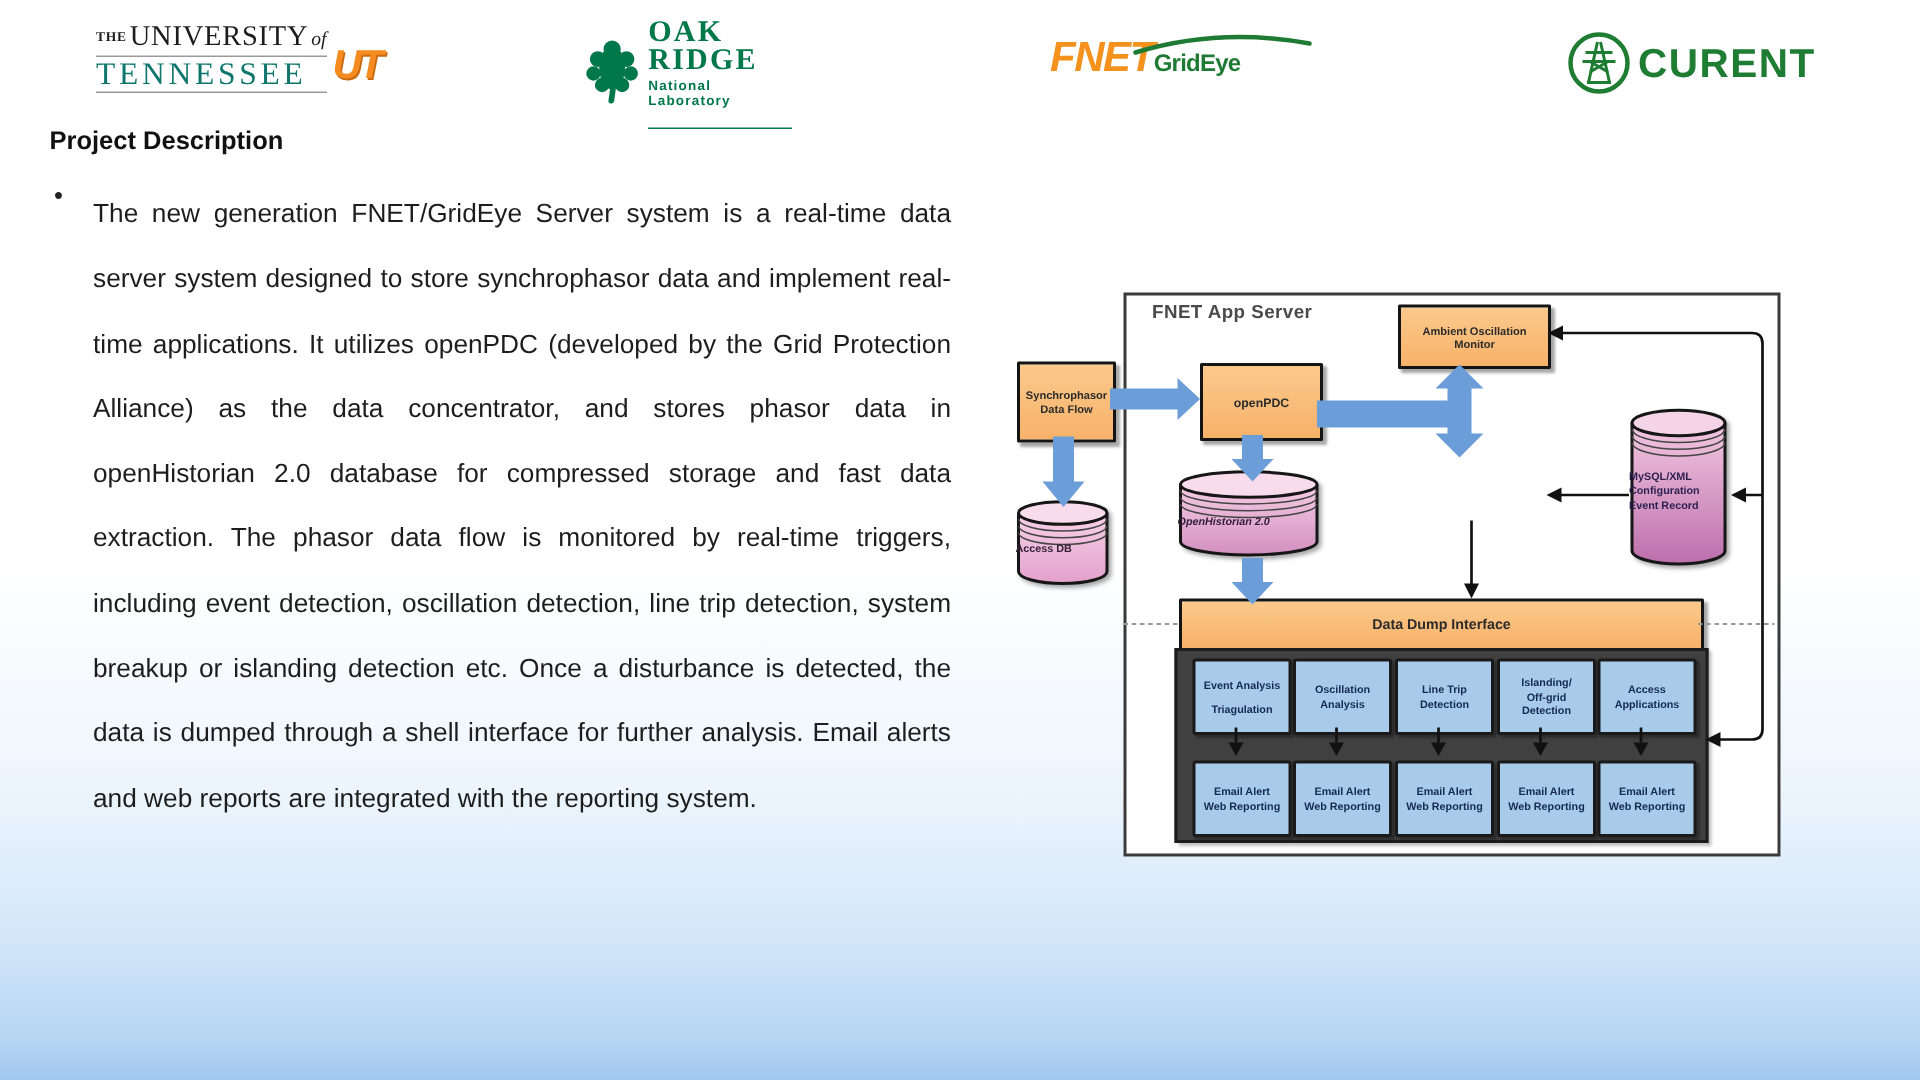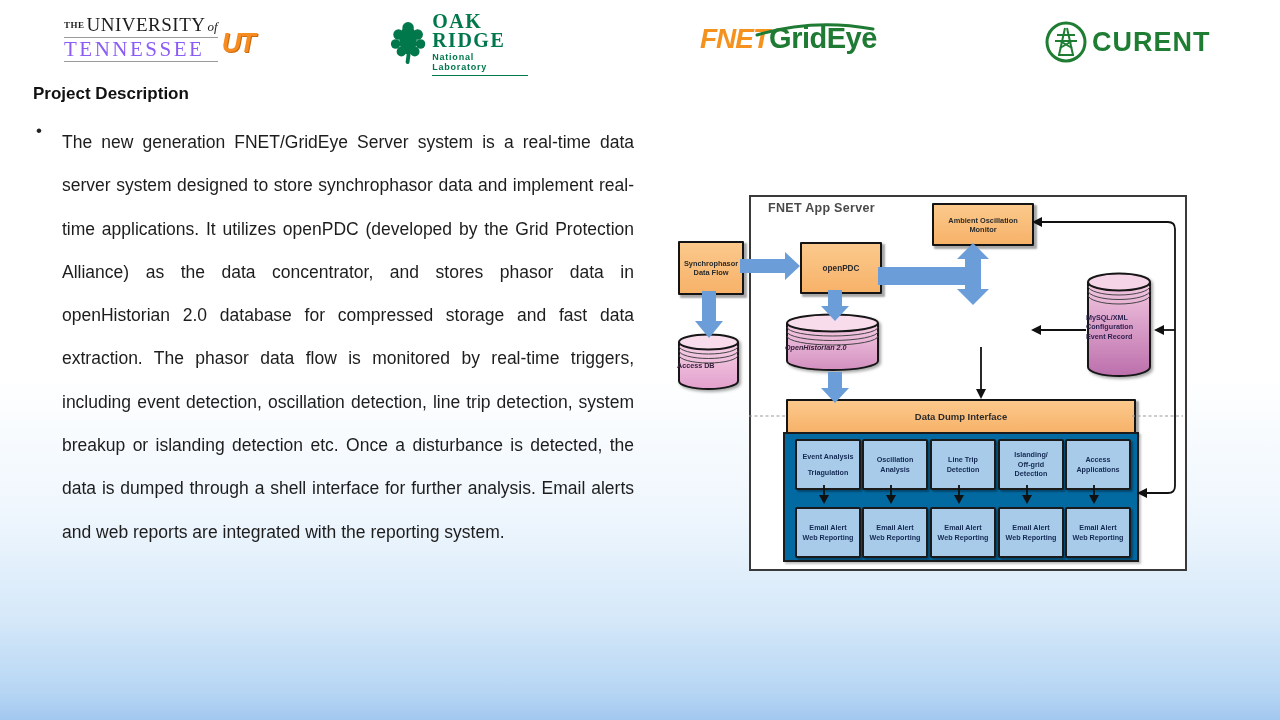--- a/index.html
+++ b/index.html
@@ -9,32 +9,32 @@
     background:linear-gradient(180deg,#ffffff 0%,#ffffff 52%,#eef6fd 72%,#d5e8f9 86%,#b7d6f4 96%,#a2c8ef 100%);
   }
   .abs{position:absolute;}
 
   
   .logo-ut{left:64px;top:14px;width:190px;display:flex;align-items:flex-start;gap:4px;}
   .ut-line1{font-family:"Liberation Serif",serif;color:#1c1c1c;border-bottom:1px solid #9a9a9a;padding-bottom:1px;white-space:nowrap;}
   .ut-the{font-size:9px;letter-spacing:.5px;font-weight:bold;vertical-align:3px;}
   .ut-univ{font-size:19px;letter-spacing:.5px;margin:0 2px;}
   .ut-of{font-size:13px;font-style:italic;}
-  .ut-line2{font-family:"Liberation Serif",serif;font-size:21px;letter-spacing:2.5px;color:#8b5cf6;border-bottom:1px solid #9a9a9a;line-height:1.1;}
+  .ut-line2{font-family:"Liberation Serif",serif;font-size:21px;letter-spacing:2.5px;color:#0f766e;border-bottom:1px solid #9a9a9a;line-height:1.1;}
   .ut-mark{font-size:27px;font-weight:900;font-style:italic;color:#F68B1F;margin-top:14px;letter-spacing:-2px;text-shadow:1px 1px 0 #c96a10;}
 
   .logo-ornl{left:388px;top:12px;width:140px;display:flex;align-items:center;gap:4px;}
   .ornl-text{color:#00784B;}
   .ornl-name{font-family:"Liberation Serif",serif;font-weight:bold;font-size:20px;letter-spacing:1.5px;line-height:.95;}
-  .ornl-sub{font-size:9px;font-weight:bold;letter-spacing:.8px;border-bottom:1.5px solid #00784B;padding-bottom:3px;margin-top:2px;}
+  .ornl-sub{font-size:9px;font-weight:bold;letter-spacing:.8px;border-bottom:1.5px solid #00784B;padding-bottom:13px;margin-top:2px;}
 
   .logo-fnet{left:700px;top:22px;width:175px;height:40px;}
   .fnet-arc{position:absolute;left:55px;top:-2px;pointer-events:none;}
   .fnet-word1{font-size:28px;font-weight:900;font-style:italic;color:#F5921E;letter-spacing:-1px;}
-  .fnet-word2{font-size:29px;font-weight:900;color:#1F7A33;letter-spacing:-.5px;}
+  .fnet-word2{font-size:16px;font-weight:900;color:#1F7A33;letter-spacing:-.5px;}
 
   .logo-curent{left:1044px;top:20px;width:180px;display:flex;align-items:center;gap:4px;}
   .curent-name{font-size:27px;font-weight:900;color:#1E7D32;letter-spacing:1px;}
 
   
   .heading{left:33px;top:84px;font-size:17px;font-weight:bold;color:#111;}
   .bullet-wrap{left:33px;top:121px;width:604px;}
   .bullet-dot{position:absolute;left:3px;top:0;font-size:17px;color:#222;}
   .bullet-text{margin-left:29px;width:572px;font-size:17.5px;line-height:43.3px;color:#1d1d1d;text-align:justify;}
 
@@ -44,21 +44,21 @@
   .server-label{left:108px;top:16px;font-size:12.5px;font-weight:600;color:#4a4a4a;letter-spacing:.3px;}
 
   .obox{background:linear-gradient(180deg,#fbc98c,#f7b269);border:2px solid #141414;border-radius:1px;
         box-shadow:2.5px 2.5px 2px rgba(0,0,0,.35);
         display:flex;align-items:center;justify-content:center;text-align:center;
         font-weight:bold;color:#2b2b2b;white-space:pre-line;}
   .bbox{background:#A9CBEA;border:2px solid #1a1a1a;border-radius:2px;
         box-shadow:2px 2px 1.5px rgba(0,0,0,.3);
         display:flex;align-items:center;justify-content:center;text-align:center;
         font-size:7.2px;font-weight:bold;color:#132a52;line-height:1.35;white-space:pre-line;position:absolute;width:62px;height:47px;}
-  .inner-container{left:123px;top:247px;width:352px;height:126px;border:2px solid #1c1c1c;background:#0369a1;box-shadow:2px 2px 2px rgba(0,0,0,.25);}
+  .inner-container{left:123px;top:247px;width:352px;height:126px;border:2px solid #1c1c1c;background:#404040;box-shadow:2px 2px 2px rgba(0,0,0,.25);}
   .r1{top:5px;} .r2{top:73px;}
   .c0{left:10px;} .c1{left:77px;} .c2{left:145px;} .c3{left:213px;} .c4{left:280px;}
   .bbox.r1.c0{line-height:2.1;}
 
   .cyl{filter:drop-shadow(2px 2px 1.5px rgba(0,0,0,.35));}
   .cyl-label{position:absolute;width:100%;text-align:left;font-size:7.2px;font-weight:bold;color:#35203a;white-space:pre-line;line-height:1.3;}
 
   .arrow-layer{left:0;top:0;pointer-events:none;}
 </style>
 </head>

